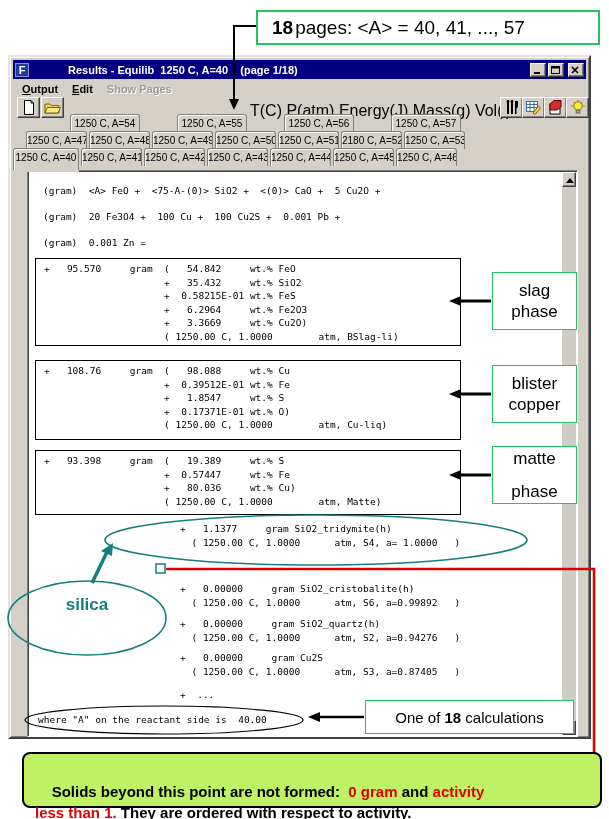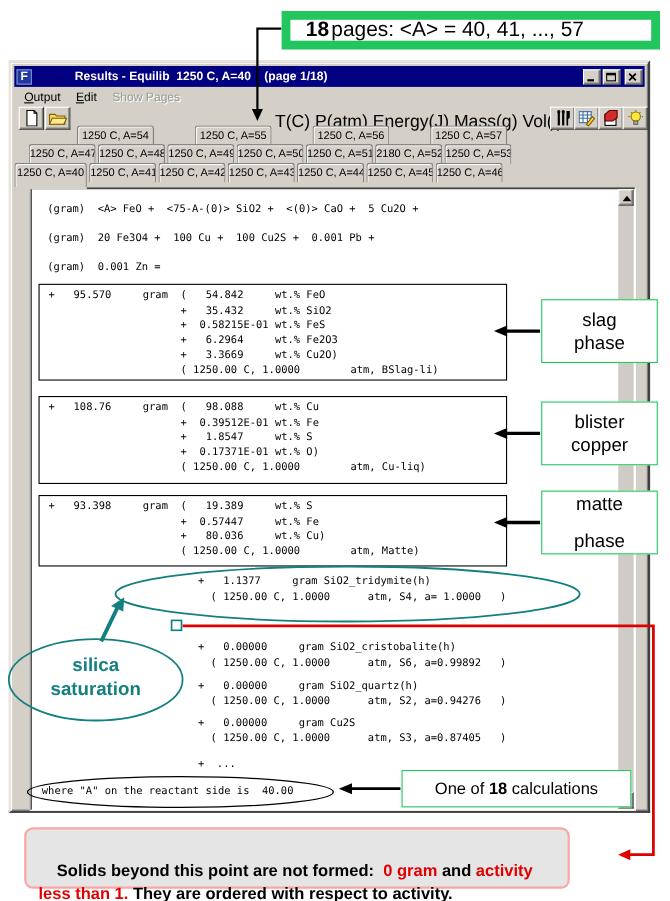--- a/index.html
+++ b/index.html
@@ -14,21 +14,21 @@
               display:flex; align-items:center; padding:0 2px; }
   .app-icon { width:14px; height:14px; background:#2038a0; color:#ffffff; font-weight:bold; font-size:11px;
               display:flex; align-items:center; justify-content:center; border:1px solid #8090d0; }
   .title-text { color:#ffffff; font-weight:bold; font-size:11px; margin-left:19px; white-space:pre;padding-left:20px; }
   .win-controls { margin-left:auto; display:flex; gap:2px; }
   .wbtn { width:16px; height:14px; background:#d4d0c8; border:1px solid; border-color:#ffffff #404040 #404040 #ffffff;
           box-shadow: inset -1px -1px 0 #808080; position:relative; }
   .wbtn svg { position:absolute; left:2px; top:2px; }
 
   .menubar { position:absolute; left:5px; top:24px; height:16px; display:flex; align-items:center; font-size:11px; }
-  .menu-item { padding:1px 7px; color:#000000; }
+  .menu-item { padding:1px 7px; color:#000000;font-weight:bold; }
   .menu-item.disabled { color:#9a9a9a; text-shadow:1px 1px 0 #ffffff; }
   .mkey { text-decoration:underline; }
 
   .toolbar { position:absolute; left:3px; top:40px; right:3px; height:24px; }
   .tbtn { position:absolute; width:23px; height:21px; background:#d4d0c8; border:1px solid;
           border-color:#ffffff #404040 #404040 #ffffff; box-shadow: inset -1px -1px 0 #808080;
           display:flex; align-items:center; justify-content:center; }
   .units { position:absolute; left:237px; top:5px; font-size:16px; color:#000000; }
 
   
@@ -56,35 +56,35 @@
   .scrollbar { position:absolute; top:1px; bottom:1px; right:1px; width:14px; background:#cfccc6; }
   .sbtn { position:absolute; left:0; width:14px; height:15px; background:#d4d0c8; border:1px solid;
           border-color:#ffffff #404040 #404040 #ffffff; box-shadow: inset -1px -1px 0 #808080; }
   .sbtn.up { top:0; } .sbtn.down { bottom:0; }
   .tri-up { position:absolute; left:3px; top:5px; width:0; height:0;
             border-left:4px solid transparent; border-right:4px solid transparent; border-bottom:5px solid #000; }
   .tri-down { position:absolute; left:3px; top:5px; width:0; height:0;
               border-left:4px solid transparent; border-right:4px solid transparent; border-top:5px solid #000; }
 
   
-  .ann-box { position:absolute; background:#ffffff; border:8px solid #22c55e; z-index:6; }
+  .ann-box { position:absolute; background:#ffffff; border:2px solid #22c55e; z-index:6; }
   .pages-note { left:256px; top:10px; width:344px; height:35px; display:flex; align-items:center;
                 padding-left:14px; font-size:19px; }
   .pages-note b { margin-right:2px; }
-  .side-note { width:106px; height:58px; border-width:1.5px; display:flex; flex-direction:column;
+  .side-note { width:85px; height:58px; border-width:1.5px; display:flex; flex-direction:column;
                align-items:center; justify-content:center; font-size:17px; line-height:21px; }
   .slag-note { left:492px; top:272px; }
   .blister-note { left:492px; top:365px;text-align:center; }
   .matte-note { left:492px; top:446px;gap:12px; }
   .calc-note { left:365px; top:700px; width:209px; height:34px; border-width:1.5px; display:flex;
                align-items:center; justify-content:center; font-size:15px; white-space:pre; }
   .silica-label { position:absolute; left:8px; top:594px; width:158px; text-align:center; z-index:6;
                   color:#13807f; font-weight:bold; font-size:17px; line-height:22px; }
-  .note-box { position:absolute; left:22px; top:752px; width:496px; height:56px; background:#e5e5e5;
-              border:2px solid #fca5a5; border-radius:8px; z-index:6; padding:6px 11px;
+  .note-box { position:absolute; left:22px; top:752px; width:580px; height:56px; background:#bef264;
+              border:2px solid #000000; border-radius:8px; z-index:6; padding:6px 11px;
               font-size:15px; font-weight:bold; line-height:21px; color:#000; white-space:pre-wrap; }
   .note-box .red { color:#e00000; }
 
   svg.overlay { position:absolute; left:0; top:0; z-index:5; pointer-events:none; }
 </style>
 </head>
 <body>
 
 <div id="canvas">
 
@@ -277,21 +277,20 @@
     <div>blister</div>
     <div>copper</div>
   </div>
   <div class="ann-box side-note matte-note">
     <div>matte</div>
     <div>phase</div>
   </div>
 
   <div class="silica-label">
     <div>silica</div>
-    <div>saturation</div>
   </div>
 
   <div class="ann-box calc-note">
     <span>One of </span><b>18</b><span> calculations</span>
   </div>
 
   <div class="note-box">
     <span>Solids beyond this point are not formed:  </span><span class="red">0 gram</span><span> and </span><span class="red">activity</span><br><span class="red">less than 1.</span><span> They are ordered with respect to activity.</span>
   </div>
 

